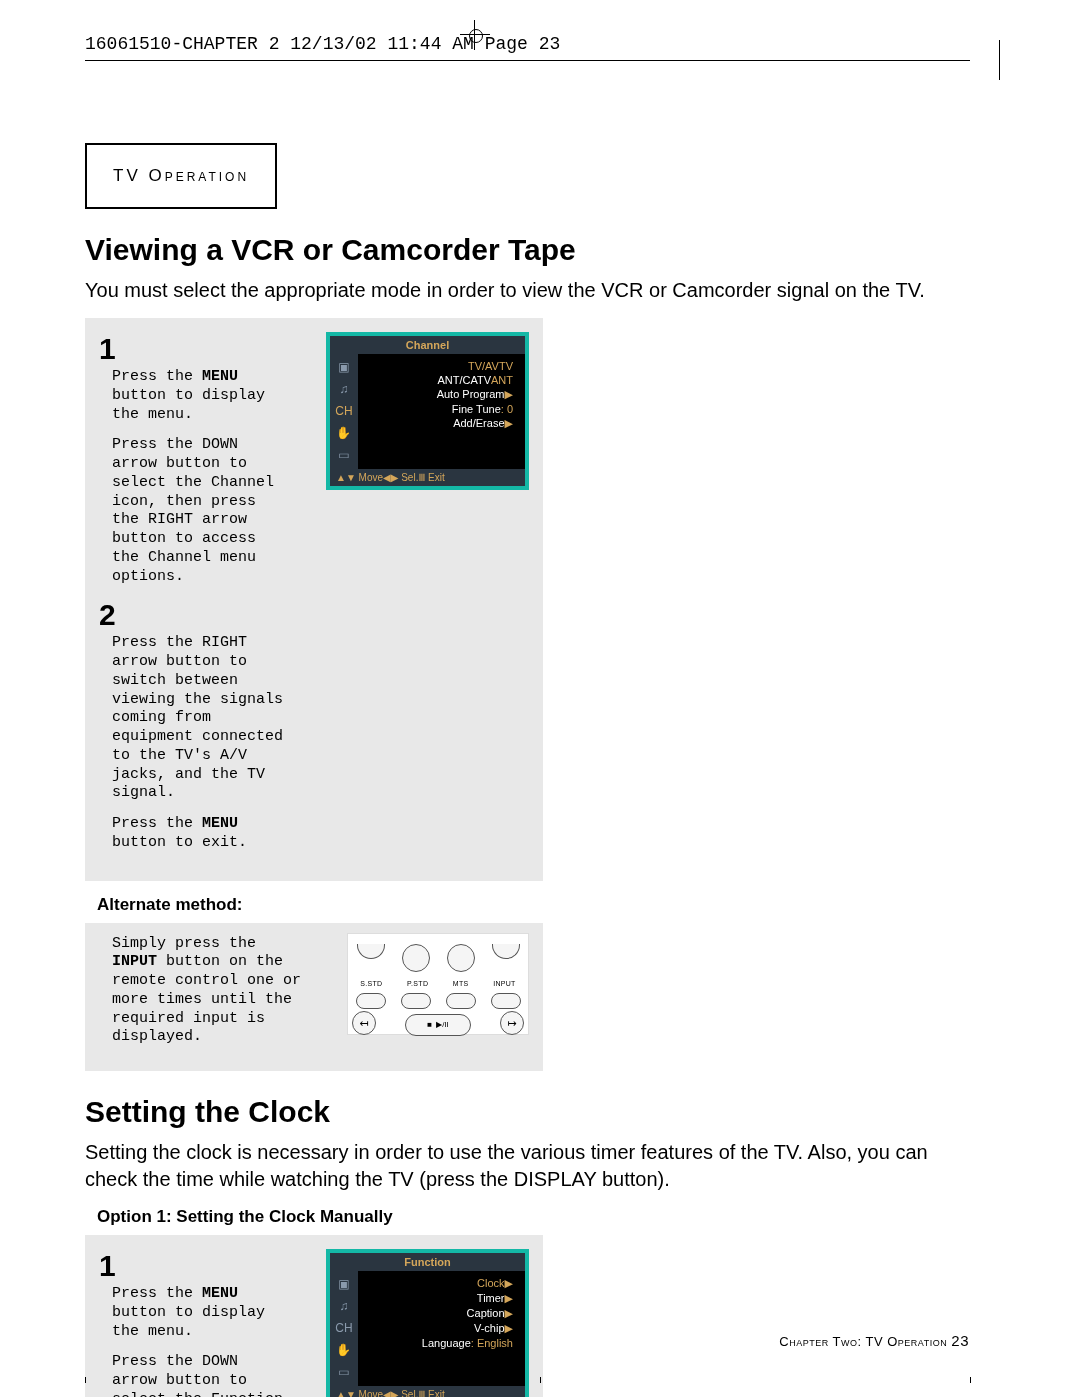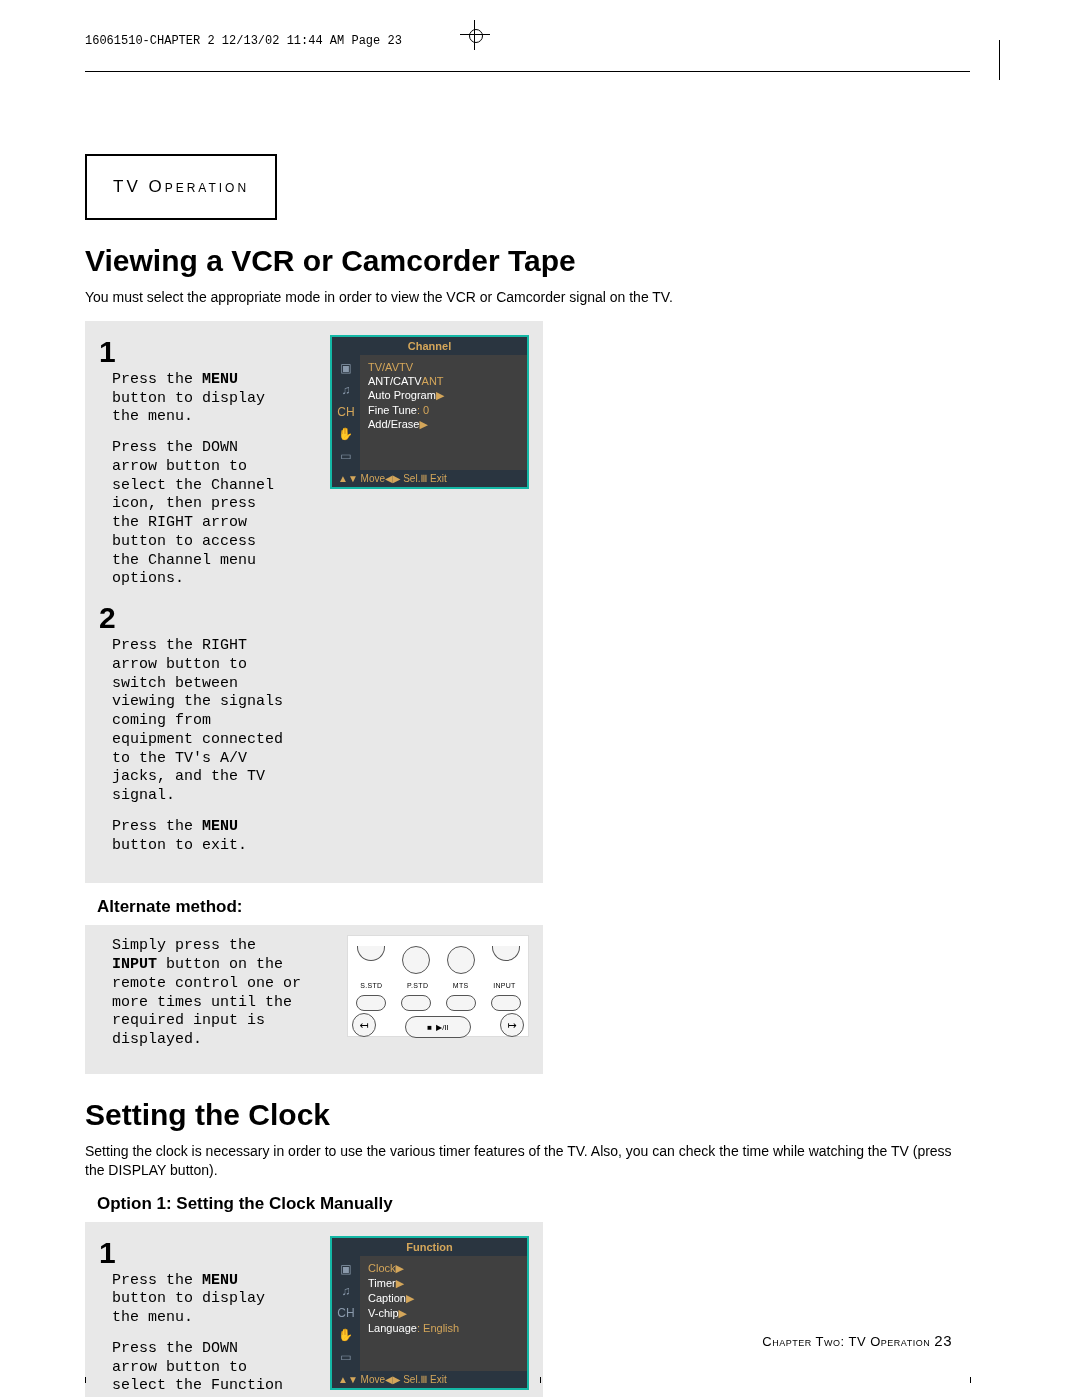--- a/index.html
+++ b/index.html
@@ -1,49 +1,49 @@
 <!DOCTYPE html>
 <html><head>
 <meta charset="utf-8">
 <style>
 body{margin:0;padding:0;font-family:Arial,Helvetica,sans-serif;background:#fff;color:#000}
 .page{width:1080px;height:1397px;position:relative;margin:0 auto;box-sizing:border-box;padding:30px 110px 30px 85px}
-.header-line{font-family:"Courier New",monospace;font-size:12px;border-bottom:1px solid #000;padding:4px 0 23px;position:relative}
+.header-line{font-family:"Courier New",monospace;font-size:18px;border-bottom:1px solid #000;padding:4px 0 6px;position:relative}
 .regmark{position:absolute;left:460px;top:20px;width:30px;height:30px}
 .regmark .v{position:absolute;left:14px;top:0;width:1px;height:30px;background:#000}
 .regmark .h{position:absolute;left:0;top:14px;width:30px;height:1px;background:#000}
 .regmark .c{position:absolute;left:9px;top:9px;width:12px;height:12px;border:1px solid #000;border-radius:50%}
 .right-edge{position:absolute;right:80px;top:40px;width:1px;height:40px;background:#000}
 .section-tab{margin-top:82px;border:2px solid #000;display:inline-block;padding:21px 26px;font-size:17px;letter-spacing:3px;font-variant:small-caps}
 .h1{font-size:30px;font-weight:bold;margin:24px 0 10px;font-family:Arial,Helvetica,sans-serif}
-.body-text{font-size:14px;line-height:1.35;margin:0 0 14px}
+.body-text{font-size:20px;line-height:1.35;margin:0 0 14px}
 .gray-box{background:#e8e8e8;padding:14px 14px 16px;width:430px;position:relative}
 .step-num{font-size:30px;font-weight:bold;font-family:Arial,sans-serif;margin:0}
 .step-text{font-size:15px;line-height:1.25;margin:2px 13px 12px;font-family:Liberation Mono, monospace;width:180px}
 .step-text b{font-weight:bold}
 .sub-head{font-size:17px;font-weight:bold;margin:14px 12px 8px}
-.osd{position:absolute;top:14px;right:14px;width:195px;background:#404040;border:2px solid #14b8a6}
+.osd{position:absolute;top:14px;right:14px;width:195px;background:#000000;border:4px solid #14b8a6}
 .osd-header{background:#2a3540;color:#d4a65a;font-size:11px;font-weight:bold;text-align:center;padding:3px 0}
 .osd-body{display:flex}
 .osd-icons{width:28px;background:#2a3540;padding:6px 0;display:flex;flex-direction:column;align-items:center;gap:7px}
 .osd-icons span{width:18px;height:15px;display:block;color:#8a9aac;font-size:12px;text-align:center;line-height:15px}
 .osd-icons .sel{color:#d4a65a}
 .osd-menu{flex:1;padding:5px 8px;font-size:11px;color:#fff}
-.osd-row{display:flex;justify-content:flex-start;padding:1px 0}
+.osd-row{display:flex;justify-content:flex-end;padding:1px 0}
 .osd-row.hl{color:#d4a65a}
 .osd-row .val{color:#d4a65a;padding-right:4px}
 .osd-footer{background:#2a3540;color:#d4a65a;font-size:10px;padding:3px 6px;display:flex;}
 .remote-img{position:absolute;right:14px;top:10px;width:180px;height:100px;background:#fff;border:1px solid #ddd}
 .remote-row{display:flex;justify-content:space-around;margin-top:6px}
 .remote-row.labels span{font-size:7px;font-family:Arial;letter-spacing:0.3px}
 .remote-btn-oval{width:28px;height:14px;border:1.5px solid #555;border-radius:8px;background:#f5f5f5}
 .remote-btn-big{width:26px;height:26px;border:1.5px solid #555;border-radius:50%;background:#f5f5f5;margin:2px 4px}
 .remote-cap{width:64px;height:20px;border:1.5px solid #555;border-radius:11px;margin:4px auto 0;background:#f5f5f5;display:flex;align-items:center;justify-content:center;gap:4px}
 .remote-cap span{font-size:8px}
-.footer{position:absolute;bottom:48px;right:128px;font-size:13px;font-variant:small-caps;letter-spacing:0.5px}
+.footer{position:absolute;bottom:48px;right:111px;font-size:13px;font-variant:small-caps;letter-spacing:0.5px}
 .footer .pn{font-size:15px;font-variant:normal}
 .bottom-marks{position:absolute;bottom:14px;left:0;width:100%;height:6px}
 .bottom-marks span{position:absolute;width:1px;height:6px;background:#000}
 .alt-box{background:#e8e8e8;padding:12px 14px 12px;width:430px;position:relative;min-height:110px}
 </style>
 </head>
 <body>
 
 <div class="page">
 

